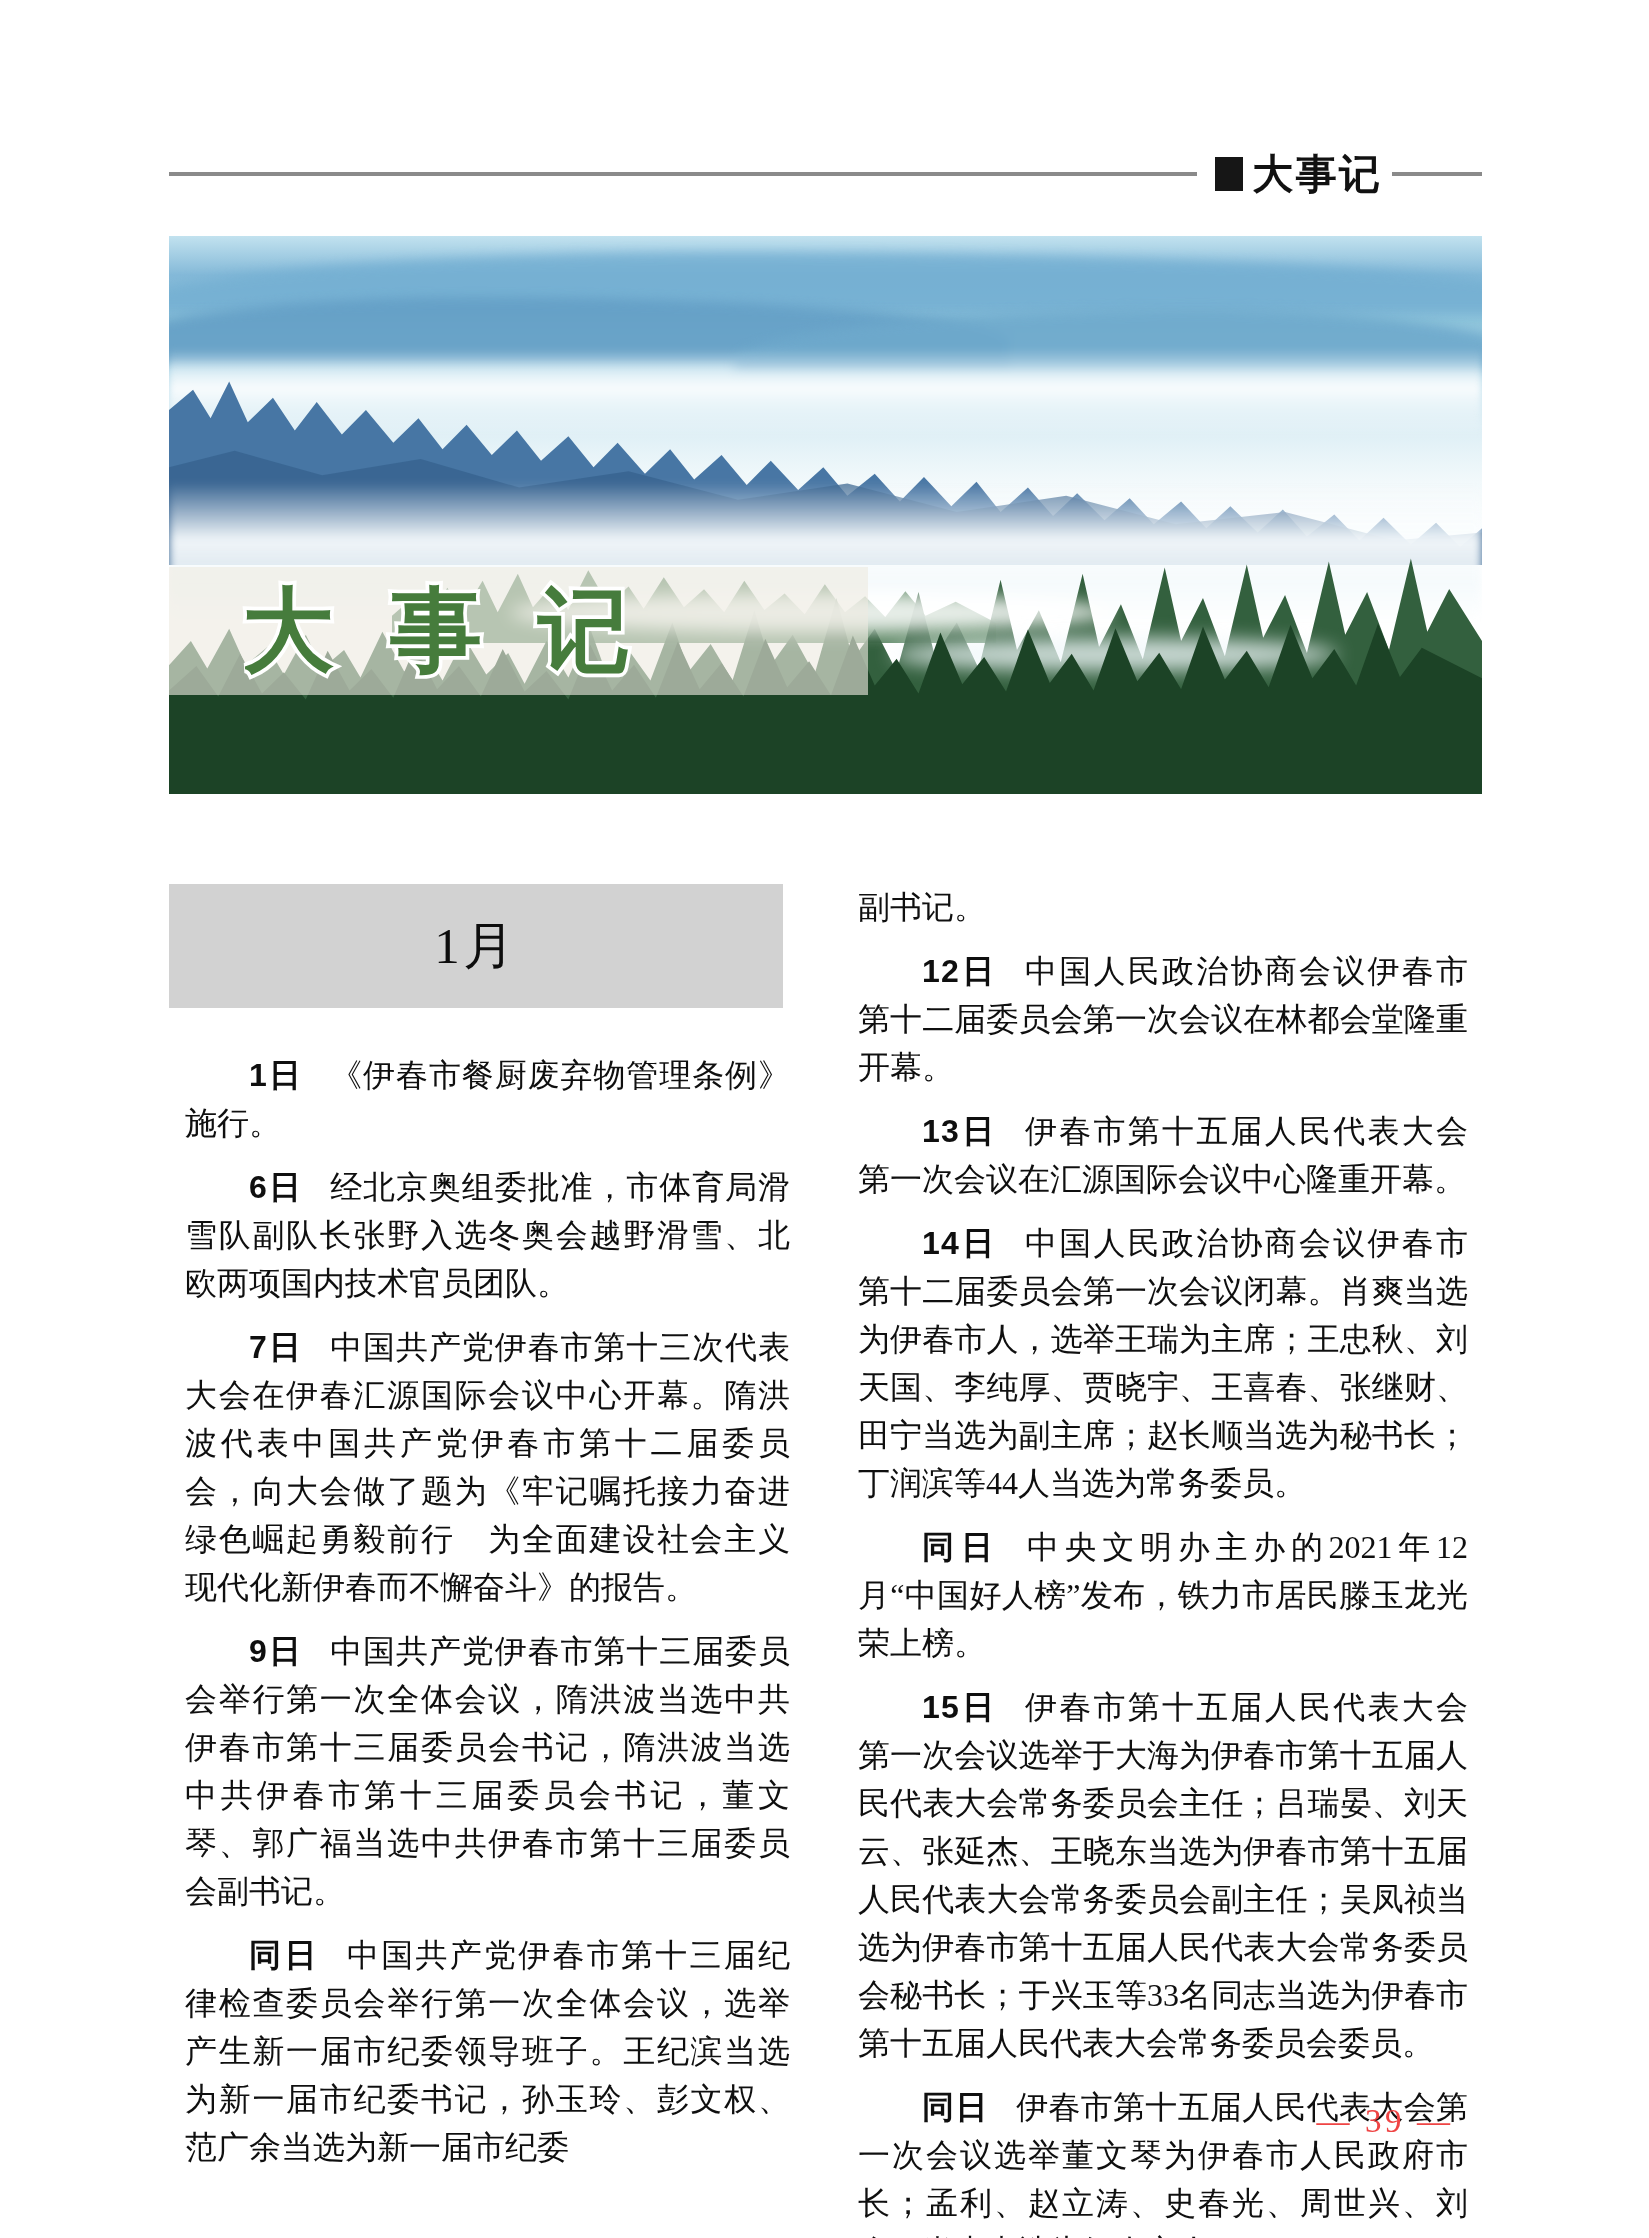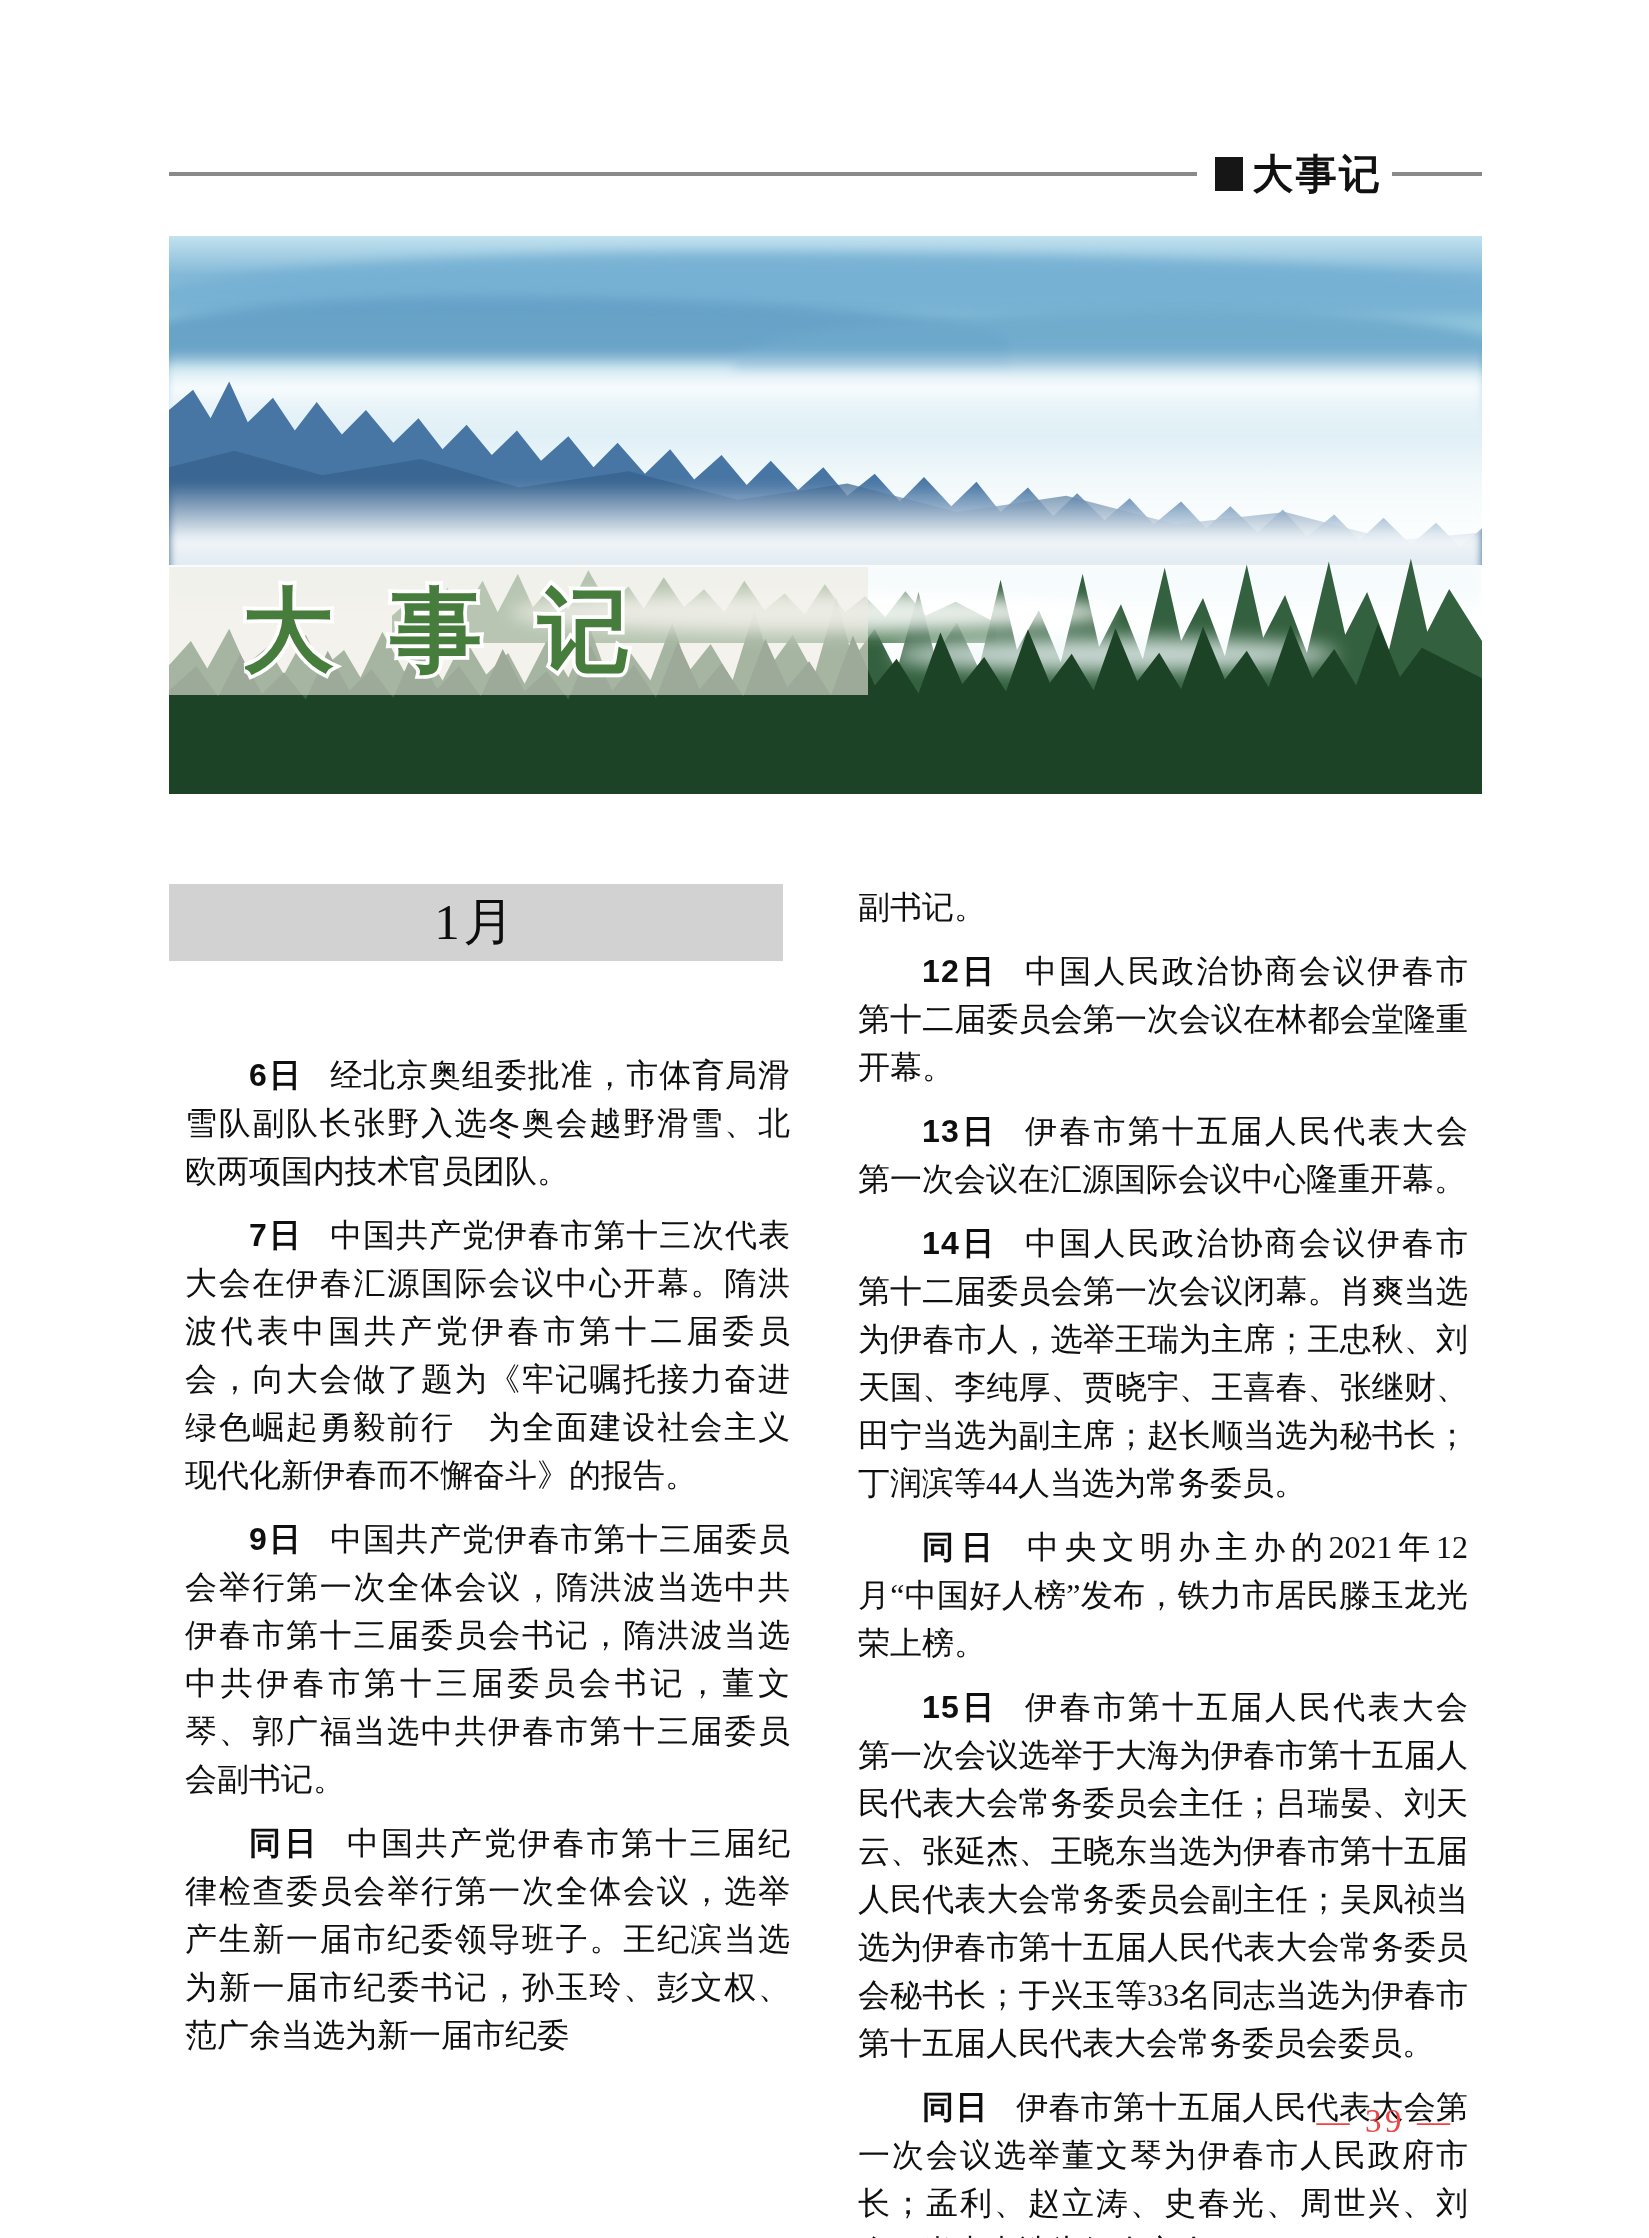--- a/index.html
+++ b/index.html
@@ -61,21 +61,21 @@
   .band-title{
     margin-left:73px;
     font-family:"DejaVu Sans", sans-serif;font-weight:700;
     font-size:92px;line-height:1;color:#467c3c;letter-spacing:56px;white-space:nowrap;
     -webkit-text-stroke:7.3px #ffffff;paint-order:stroke fill;
     text-shadow:0 0 1.2px #ffffff;
   }
 
   
   .month-box{
-    position:absolute;left:169px;top:884px;width:614px;height:77px;background:#d2d2d2;
+    position:absolute;left:169px;top:884px;width:614px;height:124px;background:#d2d2d2;
     display:flex;align-items:center;justify-content:center;
   }
   .month-label{font-size:51px;letter-spacing:3.6px;color:#0d0d0d;}
 
   
   .col{
     position:absolute;width:637px;font-size:32px;line-height:48px;
     text-align:justify;color:#0f0f0f;
   }
   .col p{margin:16px;padding:0;}
@@ -140,20 +140,23 @@
       <div class="band-title">大事记</div>
     </div>
   </div>
 
   <div class="month-box">
     <span class="month-label">1月</span>
   </div>
 
   <div class="col left-col">
     <p class="ind">
+      <span class="event-date">1日</span><span>《伊春市餐厨废弃物管理条例》施行。</span>
+    </p>
+    <p class="ind">
       <span class="event-date">6日</span><span>经北京奥组委批准，市体育局滑雪队副队长张野入选冬奥会越野滑雪、北欧两项国内技术官员团队。</span>
     </p>
     <p class="ind">
       <span class="event-date">7日</span><span>中国共产党伊春市第十三次代表大会在伊春汇源国际会议中心开幕。隋洪波代表中国共产党伊春市第十二届委员会，向大会做了题为《牢记嘱托接力奋进　绿色崛起勇毅前行　为全面建设社会主义现代化新伊春而不懈奋斗》的报告。</span>
     </p>
     <p class="ind">
       <span class="event-date">9日</span><span>中国共产党伊春市第十三届委员会举行第一次全体会议，隋洪波当选中共伊春市第十三届委员会书记，隋洪波当选中共伊春市第十三届委员会书记，董文琴、郭广福当选中共伊春市第十三届委员会副书记。</span>
     </p>
     <p class="ind">
       <span class="event-date">同日</span><span>中国共产党伊春市第十三届纪律检查委员会举行第一次全体会议，选举产生新一届市纪委领导班子。王纪滨当选为新一届市纪委书记，孙玉玲、彭文权、范广余当选为新一届市纪委</span>

